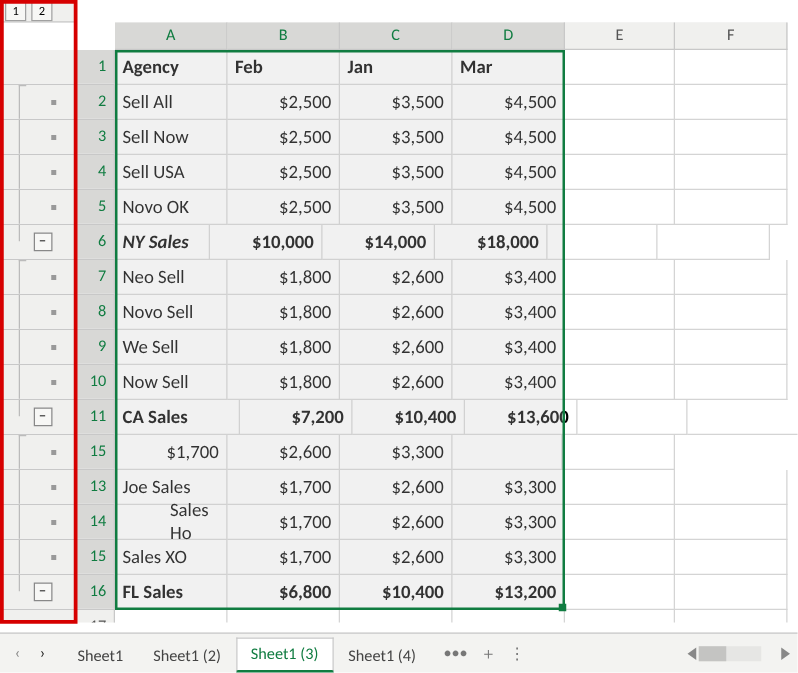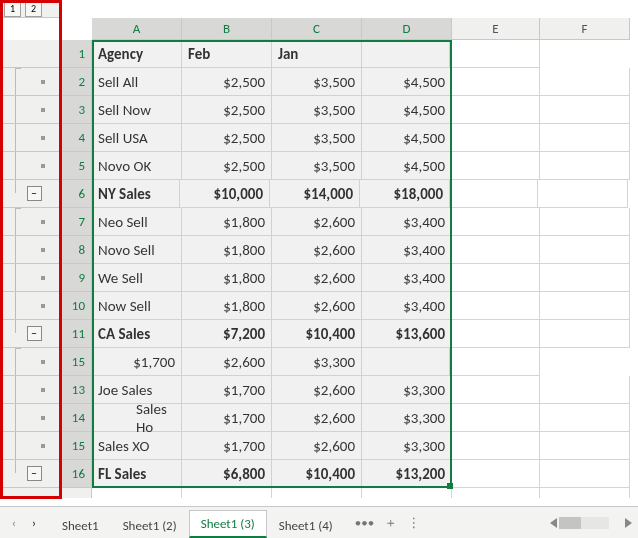--- a/index.html
+++ b/index.html
@@ -399,20 +399,21 @@
         <div class="outline-gutter"></div>
         <div class="rownum">17</div>
       </div>
     </div>
 
   <div class="cells" id="cells">
       <div class="row bold hdr">
         <div class="cell txt" style="width: 90px;">Agency</div>
         <div class="cell txt" style="width: 90px;">Feb</div>
         <div class="cell txt" style="width: 90px;">Jan</div>
+        <div class="cell txt" style="width: 90px;">Mar</div>
         <div class="cell txt" style="width: 88px;"></div>
         <div class="cell txt" style="width: 90px;"></div>
       </div>
       <div class="row">
         <div class="cell txt" style="width: 90px;">Sell All</div>
         <div class="cell num" style="width: 90px;">$2,500</div>
         <div class="cell num" style="width: 90px;">$3,500</div>
         <div class="cell num" style="width: 90px;">$4,500</div>
         <div class="cell num" style="width: 88px;"></div>
         <div class="cell num" style="width: 90px;"></div>
@@ -435,21 +436,21 @@
       </div>
       <div class="row">
         <div class="cell txt" style="width: 90px;">Novo OK</div>
         <div class="cell num" style="width: 90px;">$2,500</div>
         <div class="cell num" style="width: 90px;">$3,500</div>
         <div class="cell num" style="width: 90px;">$4,500</div>
         <div class="cell num" style="width: 88px;"></div>
         <div class="cell num" style="width: 90px;"></div>
       </div>
       <div class="row bold">
-        <div class="cell txt" style="width: 88px;">NY Sales</div>
+        <div class="cell txt" style="width: 76px; font-style: italic;">NY Sales</div>
         <div class="cell num" style="width: 90px;">$10,000</div>
         <div class="cell num" style="width: 90px;">$14,000</div>
         <div class="cell num" style="width: 90px;">$18,000</div>
         <div class="cell num" style="width: 88px;"></div>
         <div class="cell num" style="width: 90px;"></div>
       </div>
       <div class="row">
         <div class="cell txt" style="width: 90px;">Neo Sell</div>
         <div class="cell num" style="width: 90px;">$1,800</div>
         <div class="cell num" style="width: 90px;">$2,600</div>
@@ -475,21 +476,21 @@
       </div>
       <div class="row">
         <div class="cell txt" style="width: 90px;">Now Sell</div>
         <div class="cell num" style="width: 90px;">$1,800</div>
         <div class="cell num" style="width: 90px;">$2,600</div>
         <div class="cell num" style="width: 90px;">$3,400</div>
         <div class="cell num" style="width: 88px;"></div>
         <div class="cell num" style="width: 90px;"></div>
       </div>
       <div class="row bold">
-        <div class="cell txt" style="width: 90px;">CA Sales</div>
+        <div class="cell txt" style="width: 100px;">CA Sales</div>
         <div class="cell num" style="width: 90px;">$7,200</div>
         <div class="cell num" style="width: 90px;">$10,400</div>
         <div class="cell num" style="width: 90px;">$13,600</div>
         <div class="cell num" style="width: 88px;"></div>
         <div class="cell num" style="width: 90px;"></div>
       </div>
       <div class="row">
         <div class="cell num" style="width: 90px;">$1,700</div>
         <div class="cell num" style="width: 90px;">$2,600</div>
         <div class="cell num" style="width: 90px;">$3,300</div>

